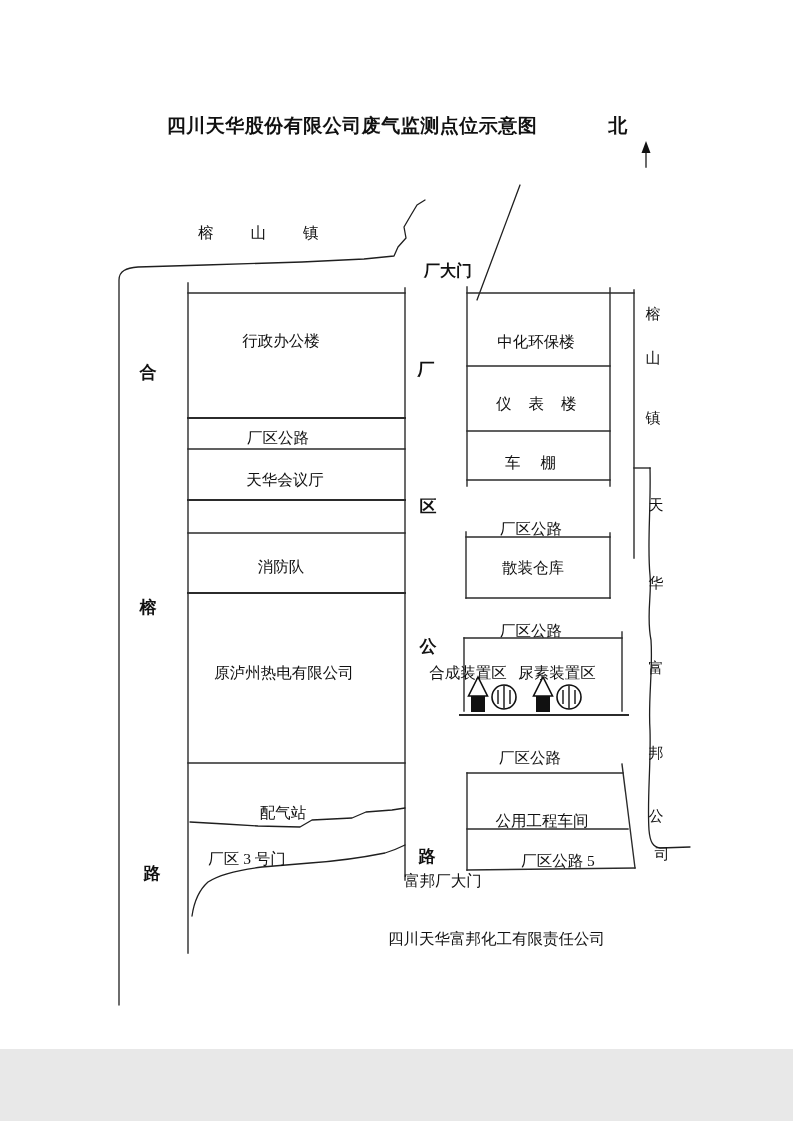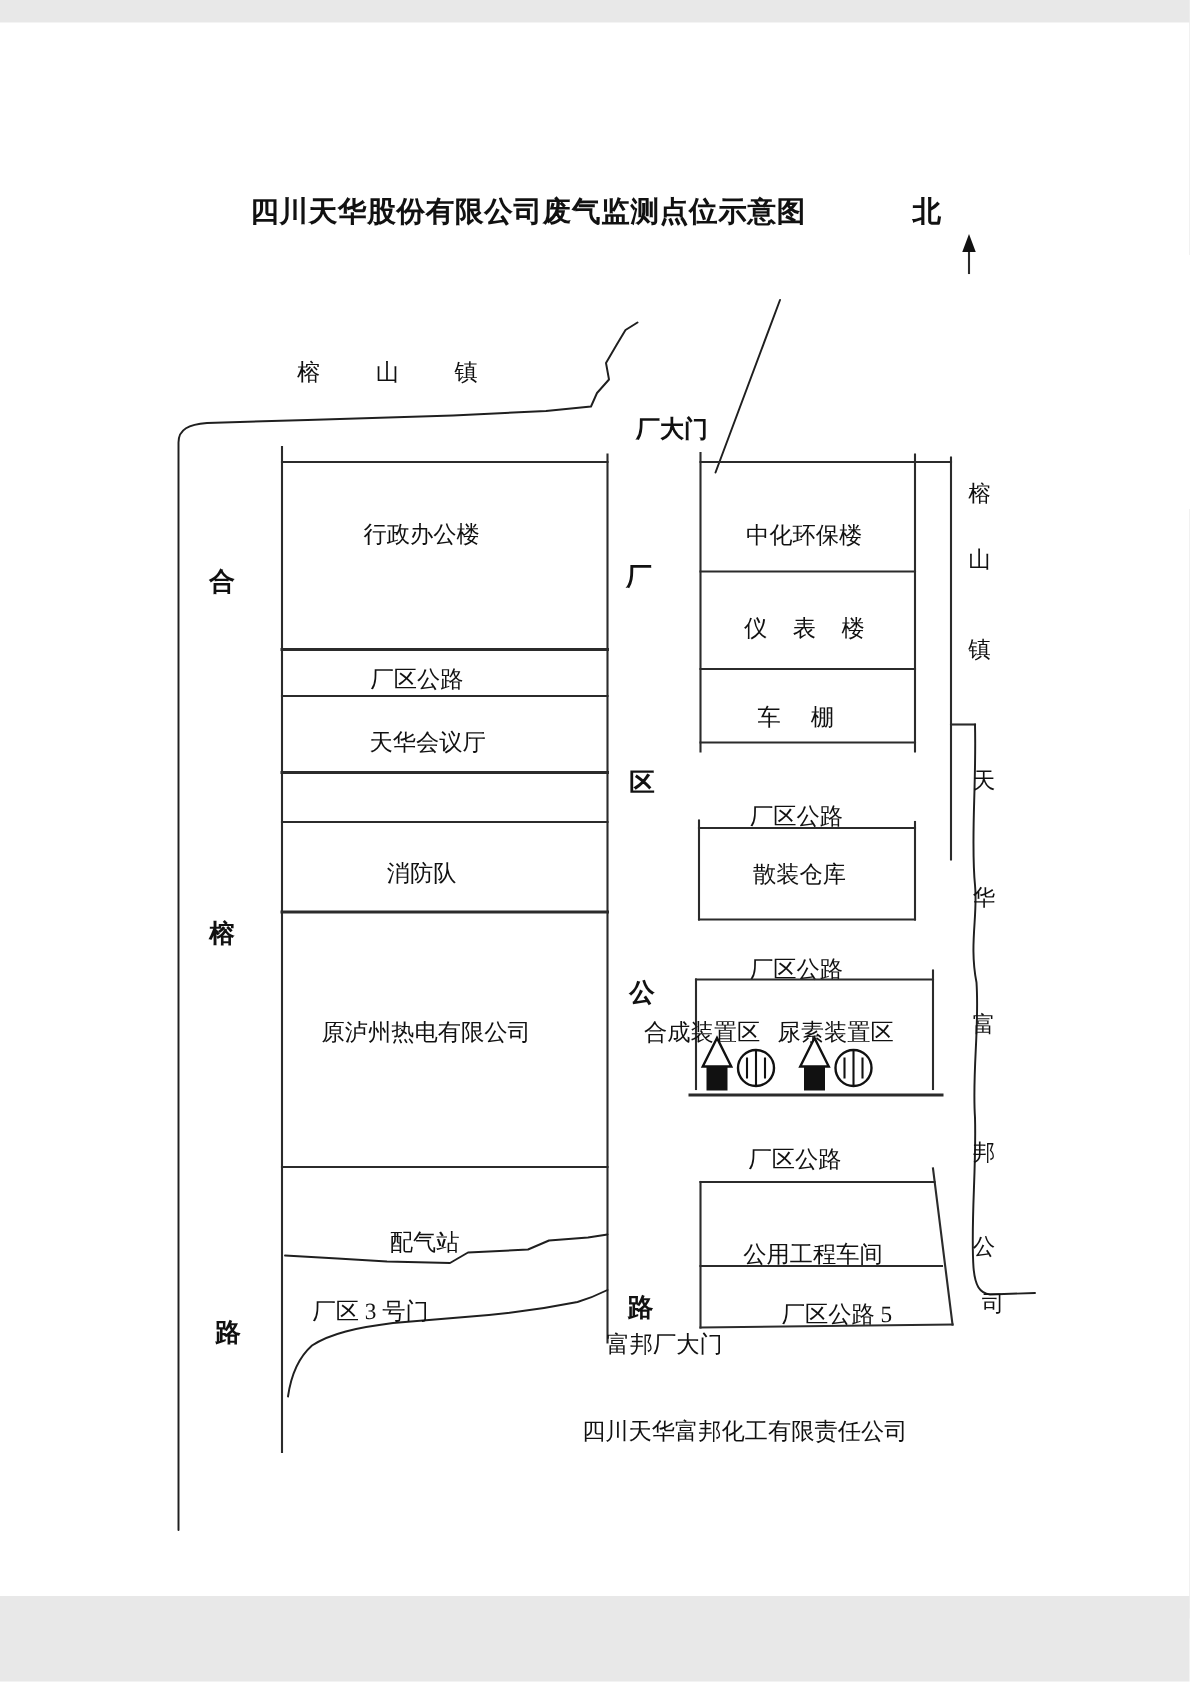--- a/index.html
+++ b/index.html
@@ -1,20 +1,20 @@
 <!DOCTYPE html>
 <html><head>
 <meta charset="utf-8">
 <style>
   html,body{margin:0;padding:0;background:#e8e8e8;}
   .page{
     position:relative;
     width:793px;height:1049px;
     background:#ffffff;
-    margin:15px auto;
+    margin:0 auto;
     font-family:"Liberation Serif", serif;
     overflow:hidden;
   }
   svg{position:absolute;left:0;top:0;}
   .ln{stroke:#2b2b2b;stroke-width:1.4;fill:none;stroke-linecap:square;}
   .ln-thick{stroke:#2b2b2b;stroke-width:2;fill:none;stroke-linecap:square;}
   .wavy{stroke:#1f1f1f;stroke-width:1.3;fill:none;stroke-linecap:round;stroke-linejoin:round;}
   text{fill:#111;font-family:"Liberation Serif","DejaVu Serif",serif;font-size:15.5px;}
   .t-center{text-anchor:middle;}
   .t-bold{font-family:"Liberation Sans","DejaVu Sans",sans-serif;font-weight:bold;}

